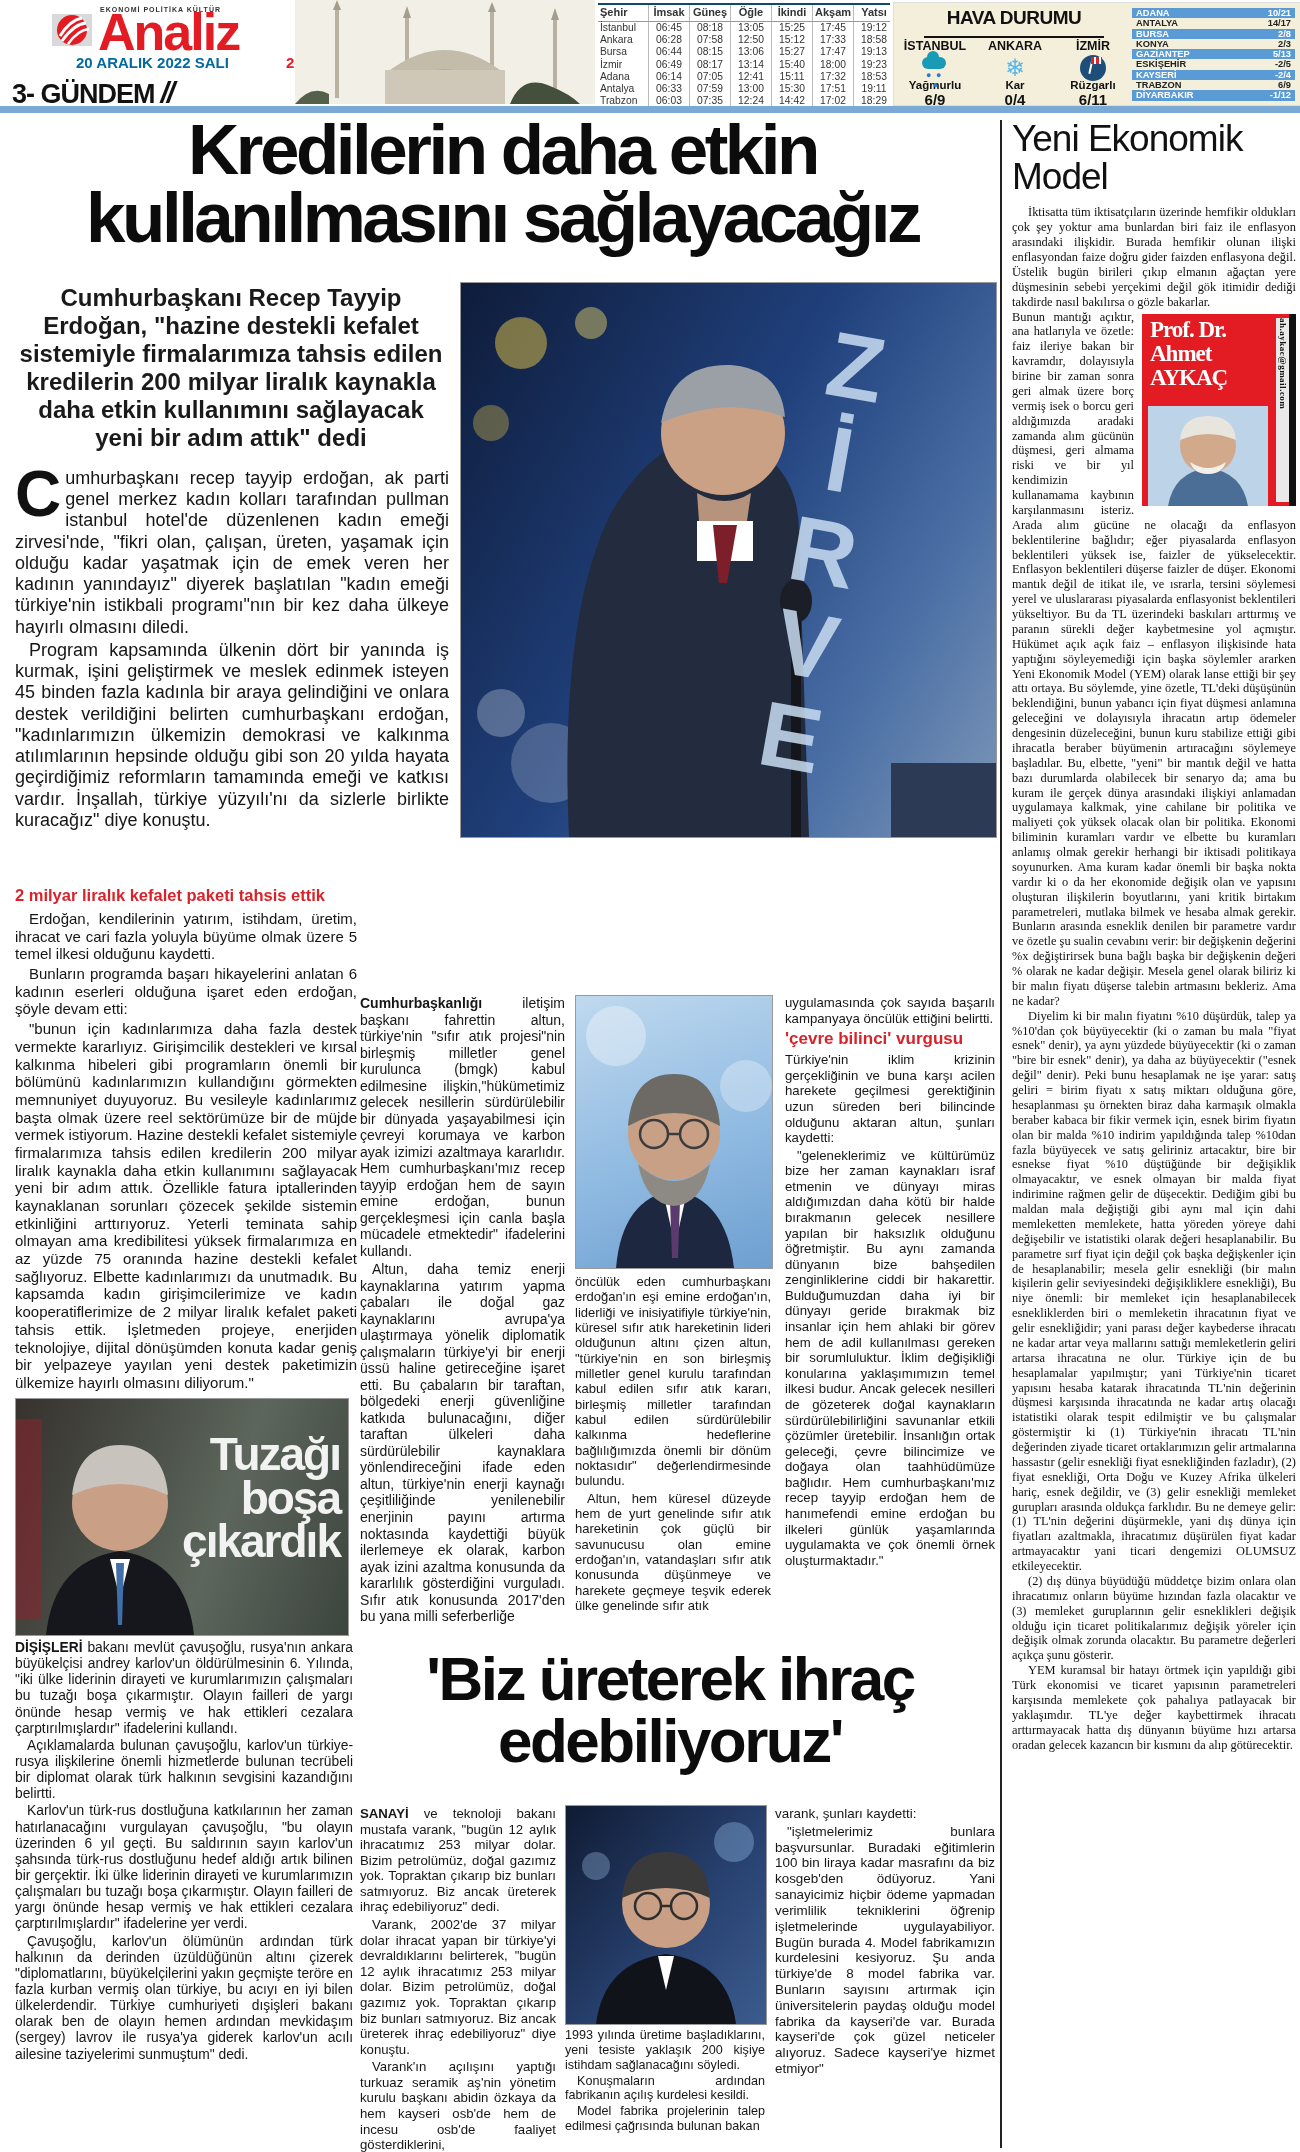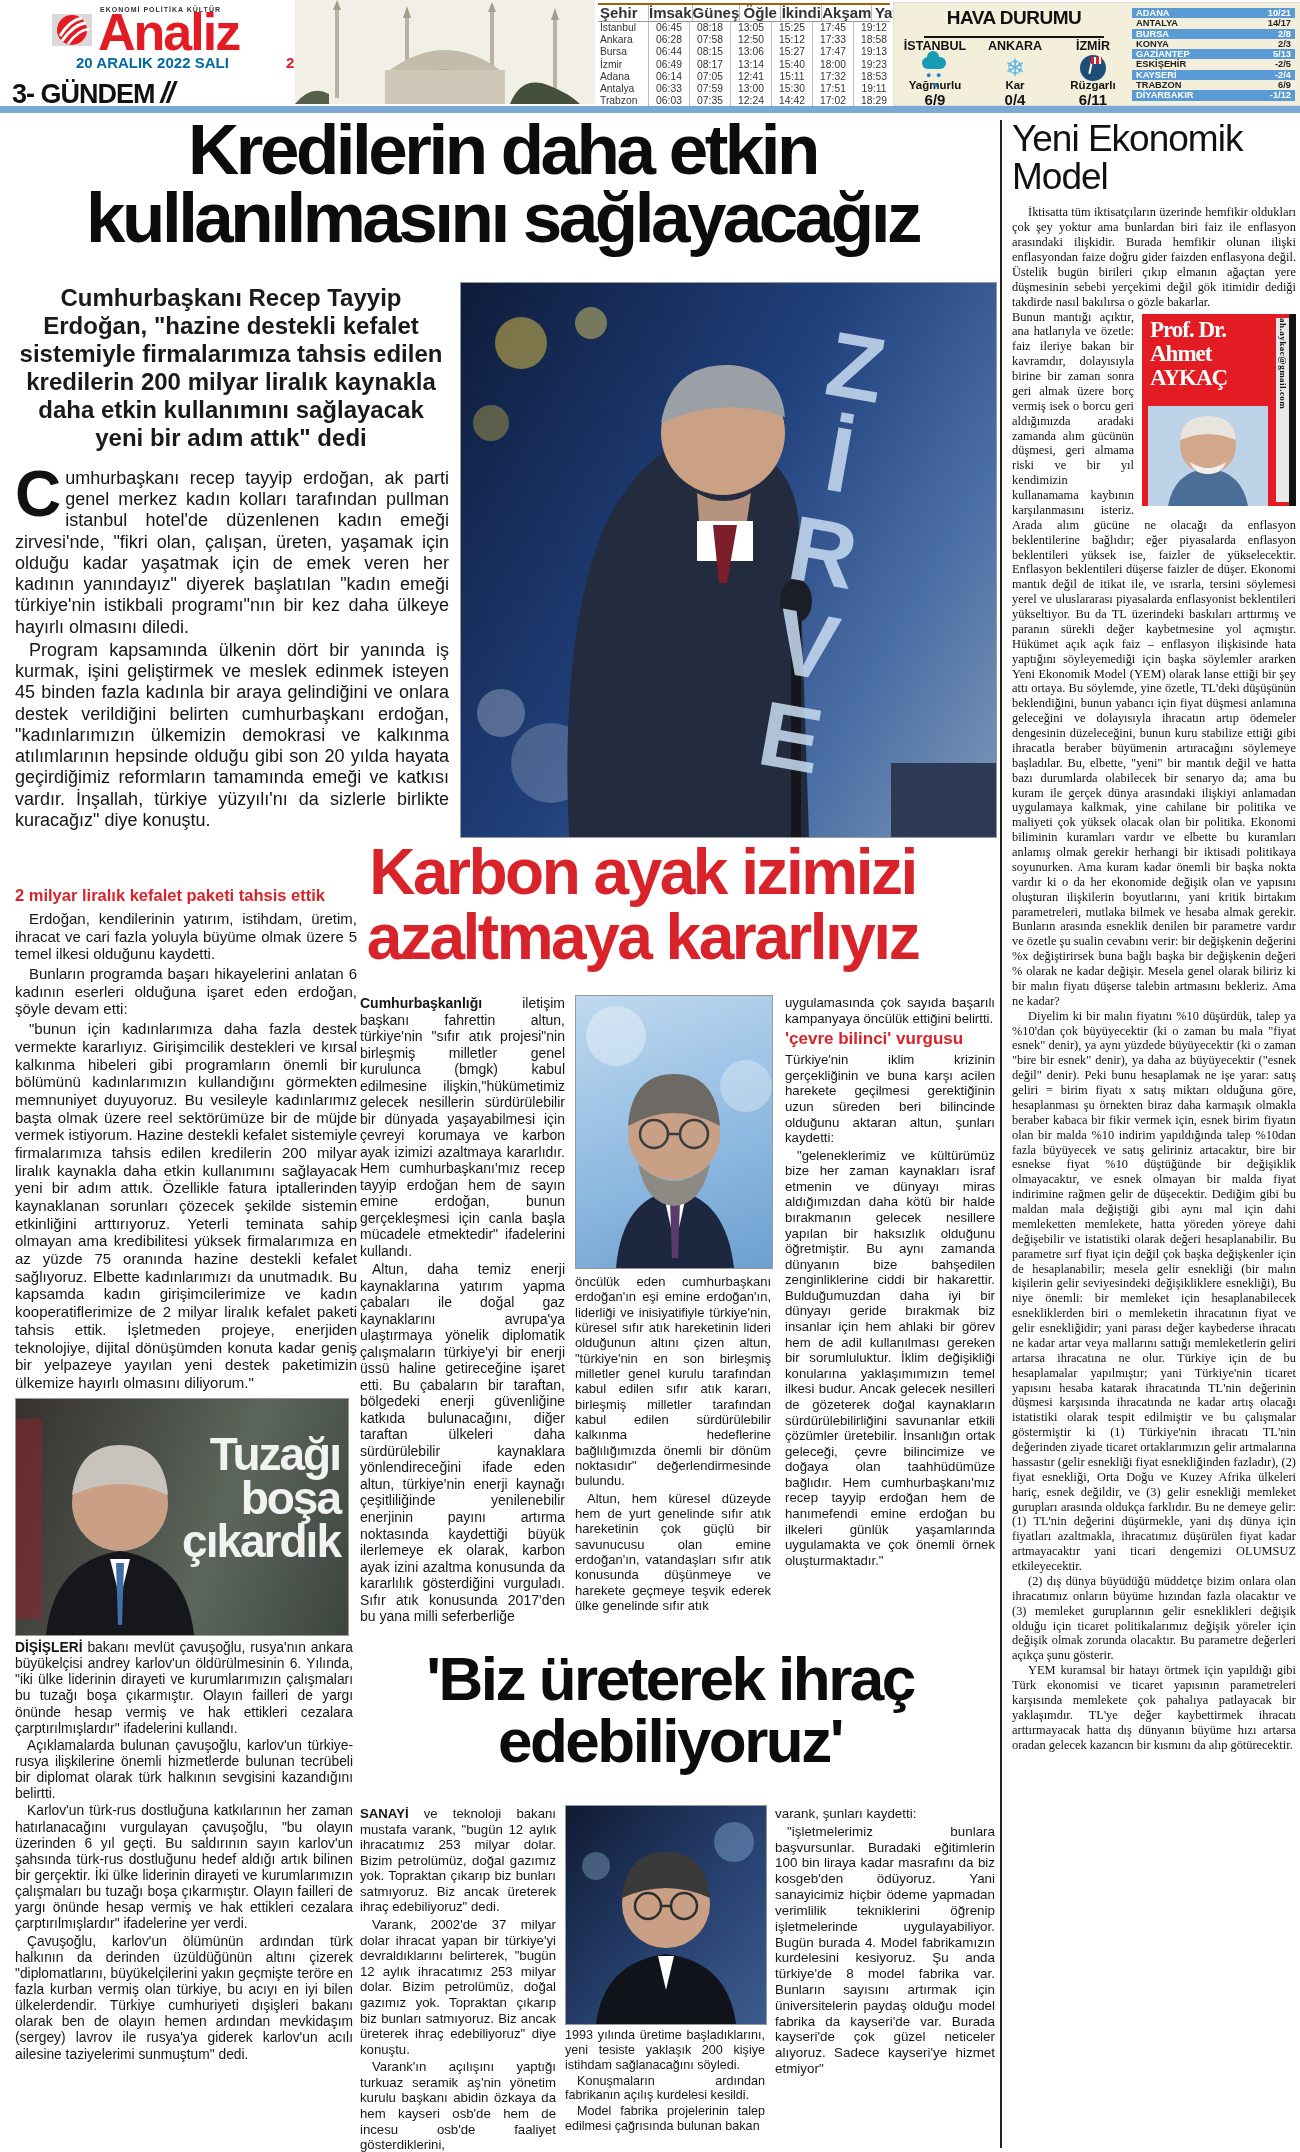--- a/index.html
+++ b/index.html
@@ -13,22 +13,22 @@
   .logo-text{position:absolute;left:98px;top:2px;font-size:52px;font-weight:800;color:#e31b23;letter-spacing:-2px;}
   .date-line{position:absolute;left:76px;top:54px;font-size:15px;font-weight:bold;color:#0369a1;}
   .hijri{position:absolute;left:286px;top:54px;font-size:15px;font-weight:bold;color:#e31b23;}
   .section{position:absolute;left:12px;top:76px;font-size:27px;font-weight:800;color:#111;letter-spacing:-1px;}
   .section .sl{font-style:italic;font-weight:800;font-size:30px;letter-spacing:-2px;margin-left:6px;}
   .mosque{position:absolute;left:295px;top:0;width:300px;height:104px;}
 
   
   .ptable{position:absolute;left:598px;top:3px;width:292px;height:100px;font-size:10.3px;}
   .pt-row{display:flex;height:12.2px;line-height:12.2px;}
-  .pt-row.h{height:16px;line-height:15px;border-top:2px solid #a16207;border-bottom:1px solid #999;
-            color:#d8232a;font-weight:bold;font-size:15px;}
+  .pt-row.h{height:16px;line-height:15px;border-top:2px solid #0c4a6e;border-bottom:1px solid #999;
+            color:#d8232a;font-weight:bold;font-size:11px;}
   .pt-c{flex:0 0 40px;text-align:center;border-left:1px solid #bbb;color:#333;}
   .pt-c:first-child{flex:0 0 48px;text-align:left;border-left:none;padding-left:2px;}
 
   
   .weather{position:absolute;left:893px;top:2px;width:407px;height:102px;background:#f3efdb;border:1px solid #ddd;}
   .w-title{position:absolute;left:30px;top:4px;width:180px;text-align:center;font-size:19px;font-weight:800;
            color:#111;border-bottom:2px solid #111;padding-bottom:7px;letter-spacing:-0.5px;}
   .w-city{position:absolute;top:36px;width:78px;text-align:center;}
   .w-city .nm{font-size:12.5px;font-weight:800;color:#111;}
   .w-city .cond{font-size:11.5px;font-weight:800;margin-top:26px;color:#111;}
@@ -325,24 +325,20 @@
       <path d="M236 210 q28 16 54 0 l-4 28 q-24 12 -48 0 Z" fill="#b5937c"></path>
       <rect x="236" y="238" width="56" height="40" fill="#fff"></rect>
       <polygon points="252,242 276,242 266,300 258,300" fill="#7c1f2a"></polygon>
       <rect x="330" y="330" width="10" height="224" fill="#14161c"></rect>
       <ellipse cx="335" cy="318" rx="16" ry="22" fill="#1b1e26"></ellipse>
       <rect x="430" y="480" width="105" height="74" fill="#2c3a55"></rect>
     </svg>
     <div class="zirve">ZİRVE</div>
   </div>
 
-  <div class="redhead">
-    <div>Karbon ayak izimizi</div>
-    <div>azaltmaya kararlıyız</div>
-  </div>
 
   <div class="kcol1 col-txt">
     <p class="first"><span class="leadword">Cumhurbaşkanlığı</span><span> iletişim başkanı fahrettin altun, türkiye'nin "sıfır atık projesi"nin birleşmiş milletler genel kurulunca (bmgk) kabul edilmesine ilişkin,"hükümetimiz gelecek nesillerin sürdürülebilir bir dünyada yaşayabilmesi için çevreyi korumaya ve karbon ayak izimizi azaltmaya kararlıdır. Hem cumhurbaşkanı'mız recep tayyip erdoğan hem de sayın emine erdoğan, bunun gerçekleşmesi için canla başla mücadele etmektedir" ifadelerini kullandı.</span></p>
     <p>Altun, daha temiz enerji kaynaklarına yatırım yapma çabaları ile doğal gaz kaynaklarını avrupa'ya ulaştırmaya yönelik diplomatik çalışmaların türkiye'yi bir enerji üssü haline getireceğine işaret etti. Bu çabaların bir taraftan, bölgedeki enerji güvenliğine katkıda bulunacağını, diğer taraftan ülkeleri daha sürdürülebilir kaynaklara yönlendireceğini ifade eden altun, türkiye'nin enerji kaynağı çeşitliliğinde yenilenebilir enerjinin payını artırma noktasında kaydettiği büyük ilerlemeye ek olarak, karbon ayak izini azaltma konusunda da kararlılık gösterdiğini vurguladı. Sıfır atık konusunda 2017'den bu yana milli seferberliğe</p>
   </div>
 
   <div class="photo altun abs">
     <svg width="196" height="272" viewBox="0 0 196 272">
       <circle cx="40" cy="40" r="30" fill="#ffffff" opacity=".35"></circle>
       <circle cx="170" cy="90" r="26" fill="#ffffff" opacity=".3"></circle>

